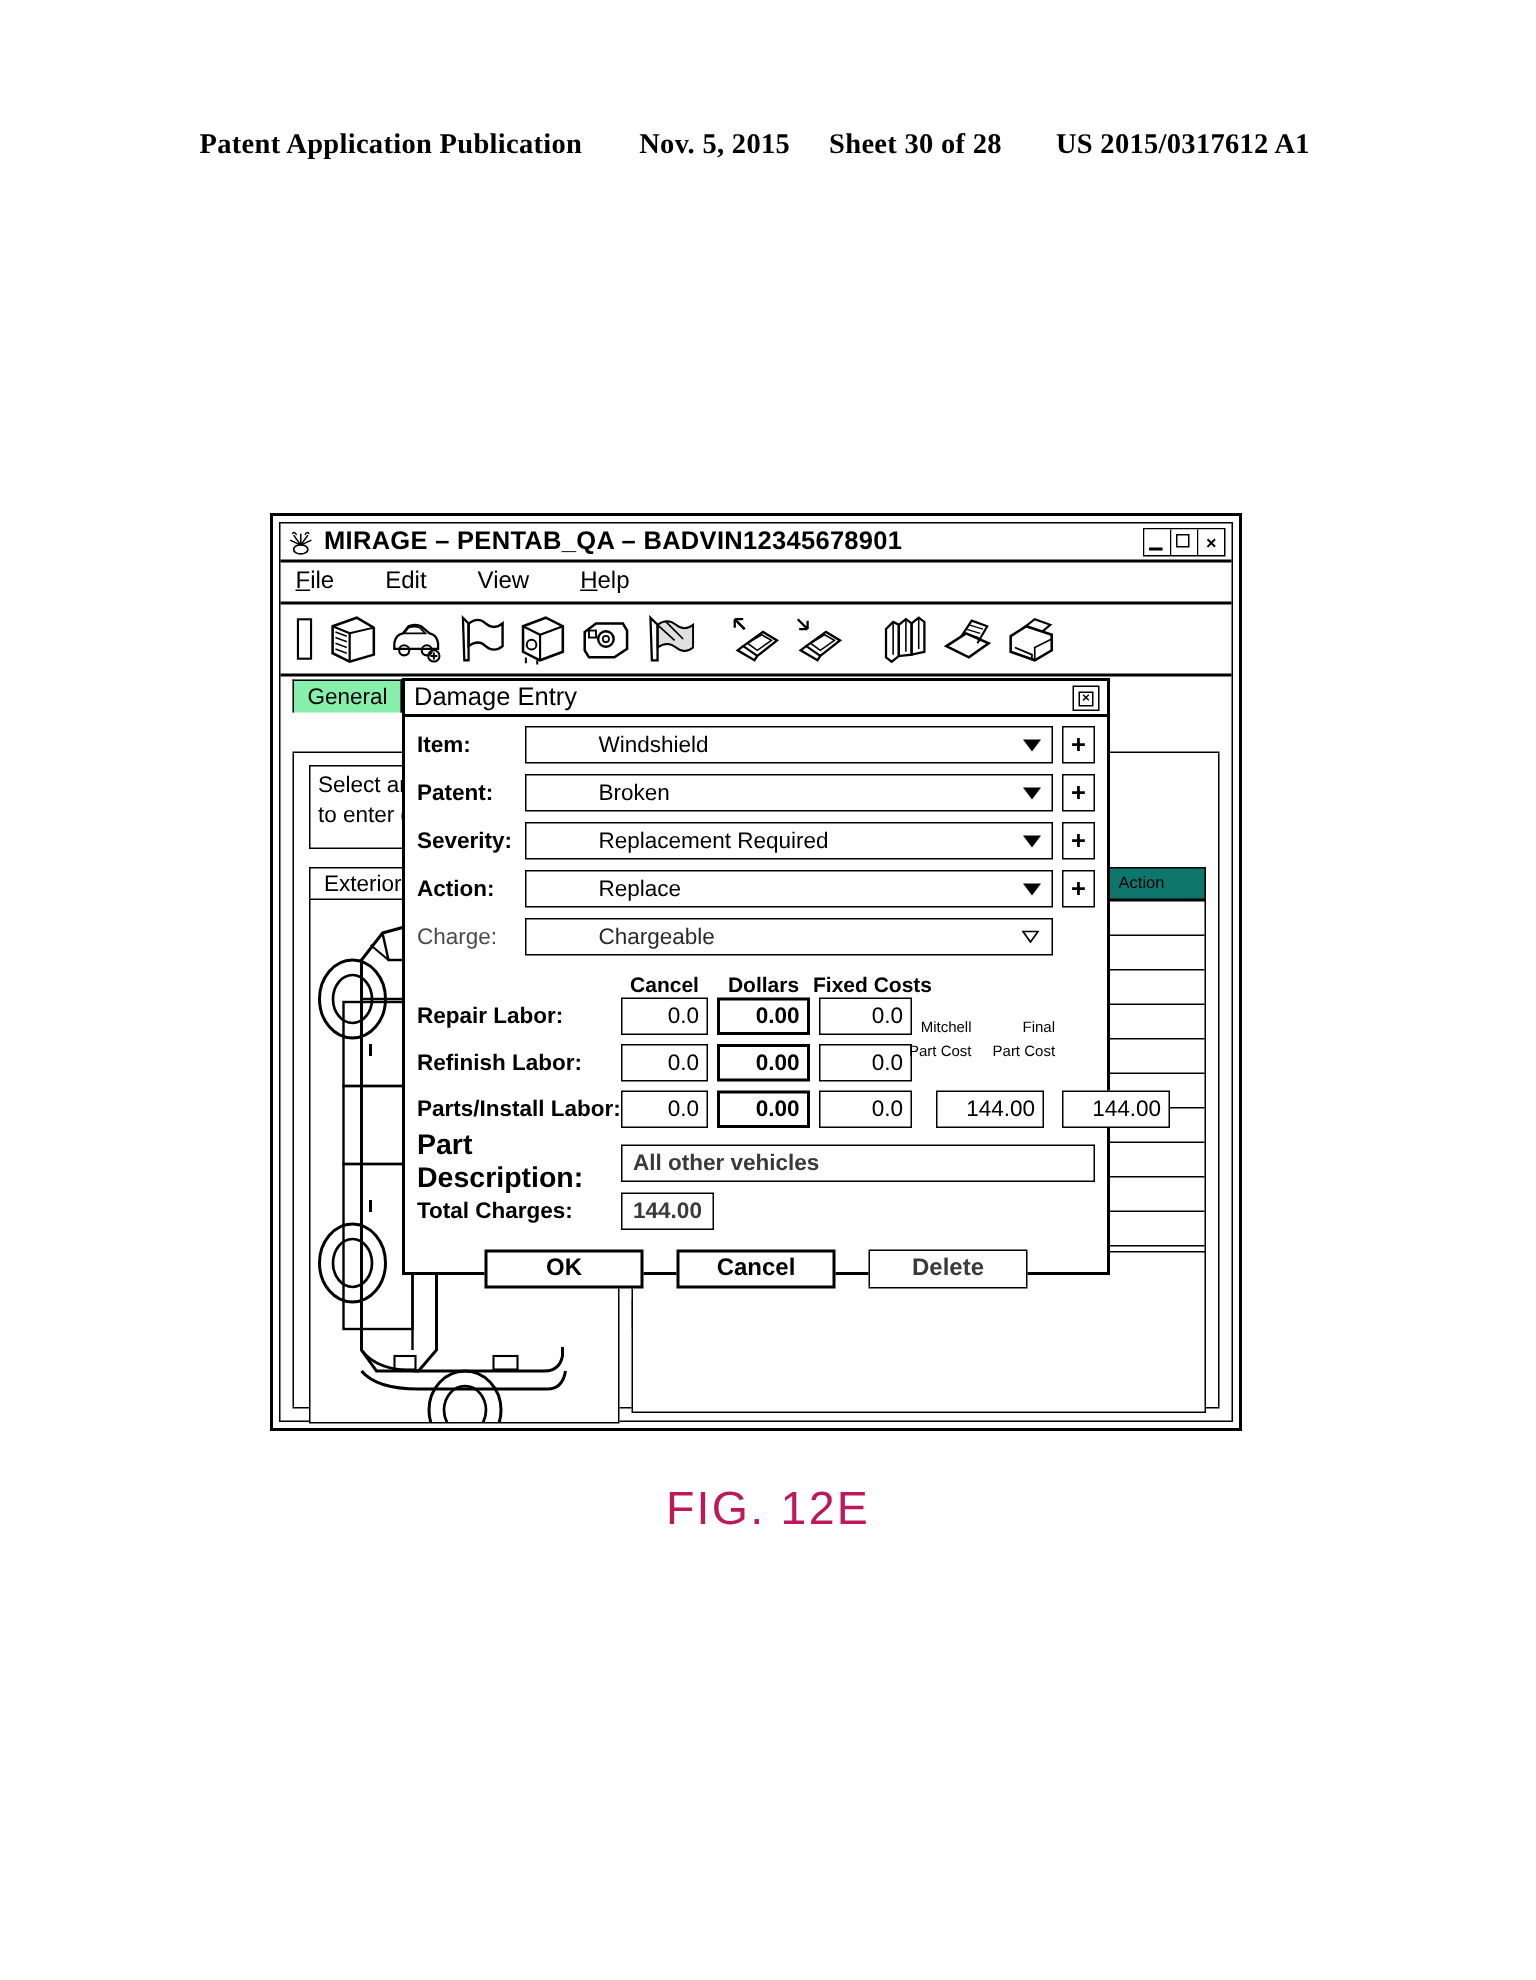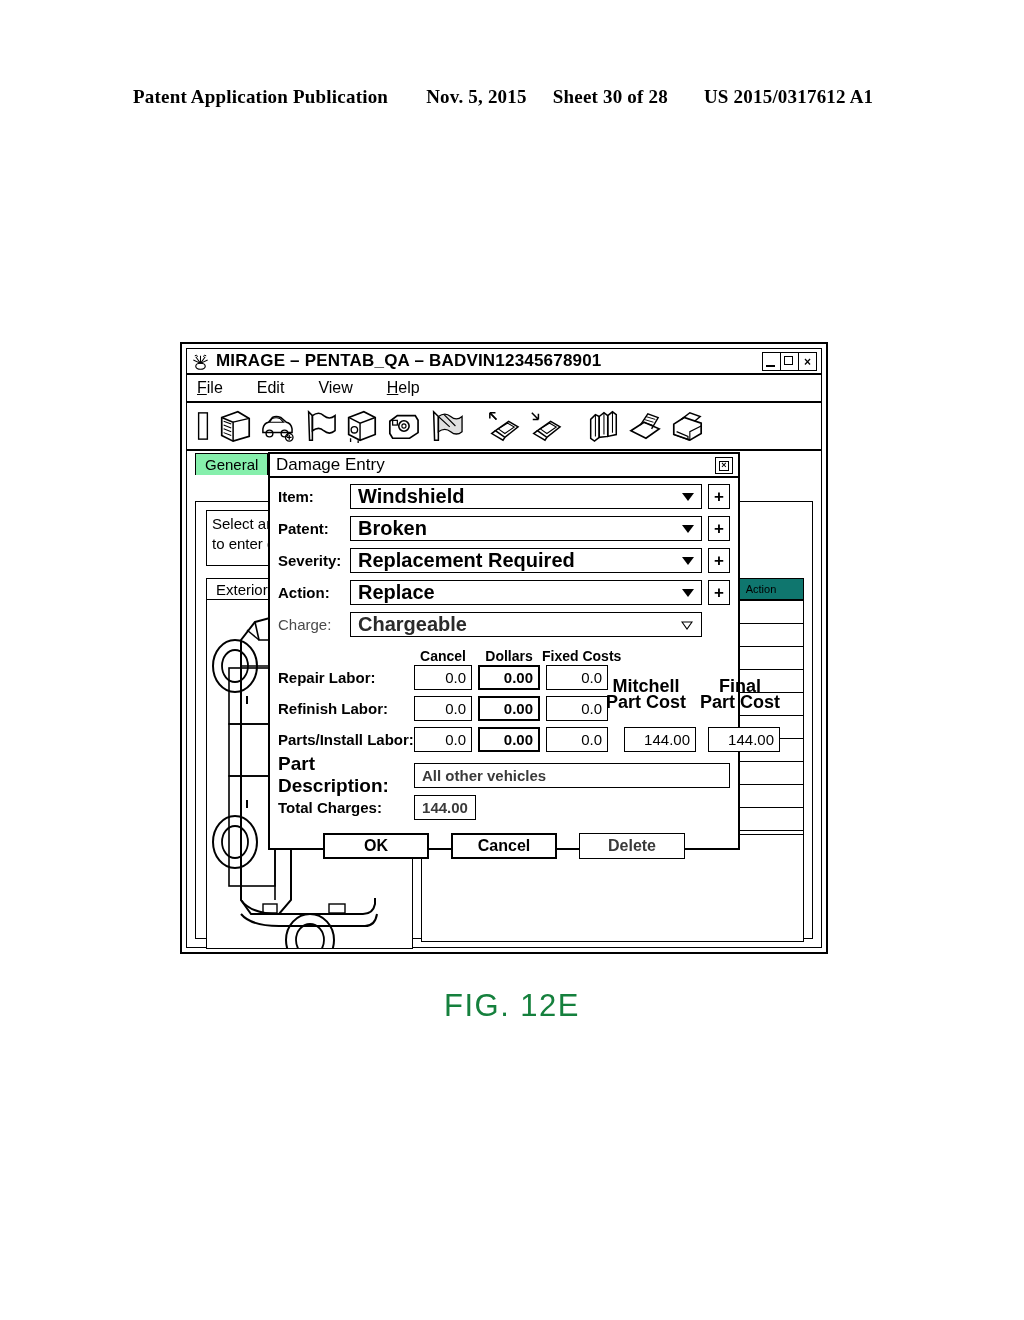--- a/index.html
+++ b/index.html
@@ -38,21 +38,21 @@
   
   .fig-caption {
     position: absolute;
     top: 988px;
     left: 0;
     width: 1024px;
     text-align: center;
     font-family: "Liberation Sans", sans-serif;
     font-size: 31px;
     letter-spacing: 1.5px;
-    color: #15803d;
+    color: #be185d;
   }
 
   
   .app-window {
     position: absolute;
     left: 180px;
     top: 342px;
     width: 648px;
     height: 612px;
     background: #ffffff;
@@ -354,24 +354,25 @@
     border: 1.6px solid #000;
     box-sizing: border-box;
     display: flex;
     align-items: center;
     padding: 0 4px 0 7px;
     position: relative;
     background: #fff;
   }
   .combo-field.thin { border-width: 1.2px; }
   .combo-value {
-    font-size: 20px;
-    font-weight: bold;
+    font-size: 15px;
+    font-weight: normal;
     flex: 1 1 auto;
     white-space: nowrap;
+    margin-left: 41px;
   }
   .combo-value.outline {
     color: #2a2a2a;
     text-shadow: 0.5px 0 0 #fff, -0.5px 0 0 #fff;
   }
   .arrow-down {
     width: 0; height: 0;
     border-left: 6px solid transparent;
     border-right: 6px solid transparent;
     border-top: 8px solid #000;
@@ -443,24 +444,24 @@
   .cell.part.final { margin-left: 12px; border-width: 1.3px; }
 
   .partcost-heads {
     position: absolute;
     left: 328px;
     top: 34px;
     display: flex;
     gap: 14px;
   }
   .pc-head {
-    font-size: 18px;
-    font-weight: bold;
+    font-size: 10px;
+    font-weight: normal;
     line-height: 16px;
-    text-align: center;
+    text-align: right;
     white-space: nowrap;
   }
 
   .desc-row {
     display: flex;
     align-items: center;
     height: 28px;
     margin-top: 8px;
   }
   .desc-label {

